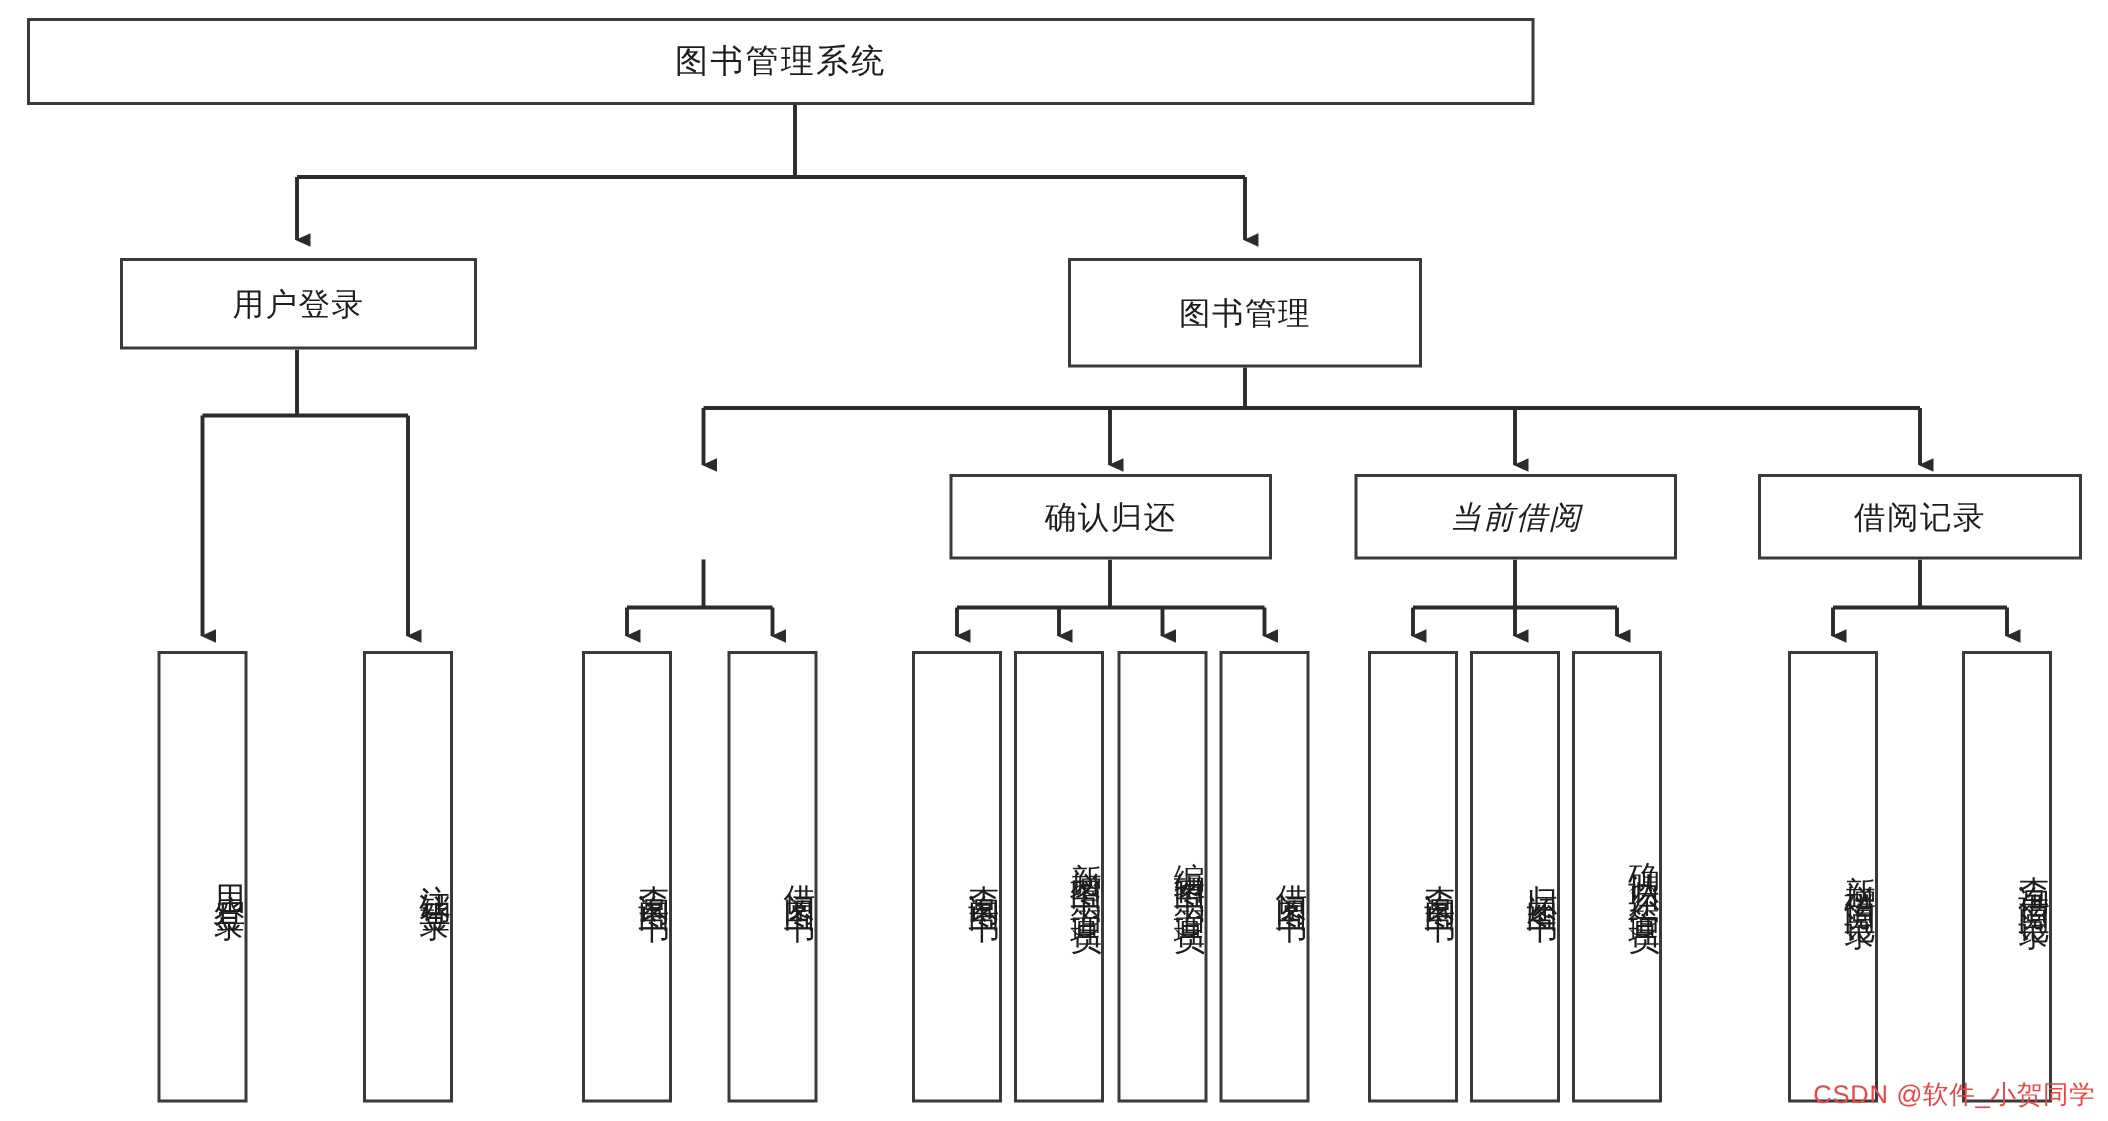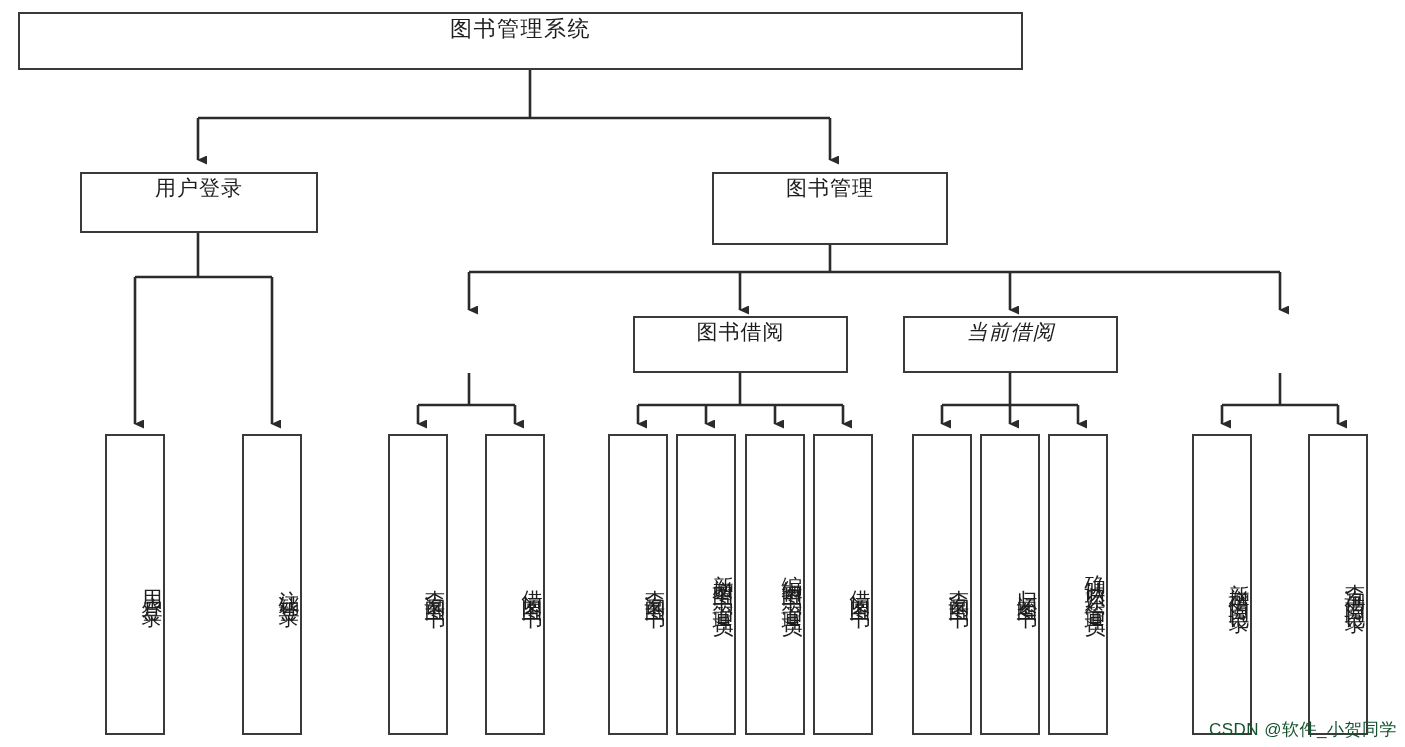--- a/index.html
+++ b/index.html
@@ -17,20 +17,21 @@
     position:absolute;left:0;top:0;
     width:1405px;height:747px;
     pointer-events:none;
   }
   .node{
     position:absolute;
     box-sizing:border-box;
     background:#ffffff;
     border:2.5px solid #3a3a3a;
     display:flex;
+    align-items:center;
     justify-content:center;
     color:#1d1d1d;
   }
   .node.h{
     font-size:21px;
     letter-spacing:1px;
   }
   .node.title{
     font-size:22px;
     letter-spacing:1.5px;
@@ -49,21 +50,21 @@
   .node.v .vtext{
     writing-mode:vertical-rl;
     text-orientation:upright;
     white-space:nowrap;
   }
   .watermark{
     position:absolute;
     right:8px;
     bottom:6px;
     font-size:17px;
-    color:#14532d;
+    color:#ef4444;
     letter-spacing:0.5px;
     white-space:nowrap;
   }
 </style>
 </head>
 <body>
 
 <div id="diagram">
 
   <svg id="edges" viewBox="0 0 1405 747" xmlns="http://www.w3.org/2000/svg">
@@ -123,27 +124,30 @@
   <div class="node h" style="left:80px;top:172px;width:238px;height:61px;">
     <span>用户登录</span>
   </div>
 
   <div class="node h" style="left:712px;top:172px;width:236px;height:73px;">
     <span>图书管理</span>
   </div>
 
 
   <div class="node h" style="left:633px;top:316px;width:215px;height:57px;">
-    <span>图书借阅</span>
+    <span>确认归还</span>
   </div>
 
   <div class="node h" style="left:903px;top:316px;width:215px;height:57px;font-style:italic;">
     <span>当前借阅</span>
   </div>
 
+  <div class="node h" style="left:1172px;top:316px;width:216px;height:57px;">
+    <span>借阅记录</span>
+  </div>
 
   <div class="node v" style="left:105px;top:434px;width:60px;height:301px;">
     <span class="vtext">用户登录</span>
   </div>
 
   <div class="node v" style="left:242px;top:434px;width:60px;height:301px;">
     <span class="vtext">注销登录</span>
   </div>
 
   <div class="node v" style="left:388px;top:434px;width:60px;height:301px;">

